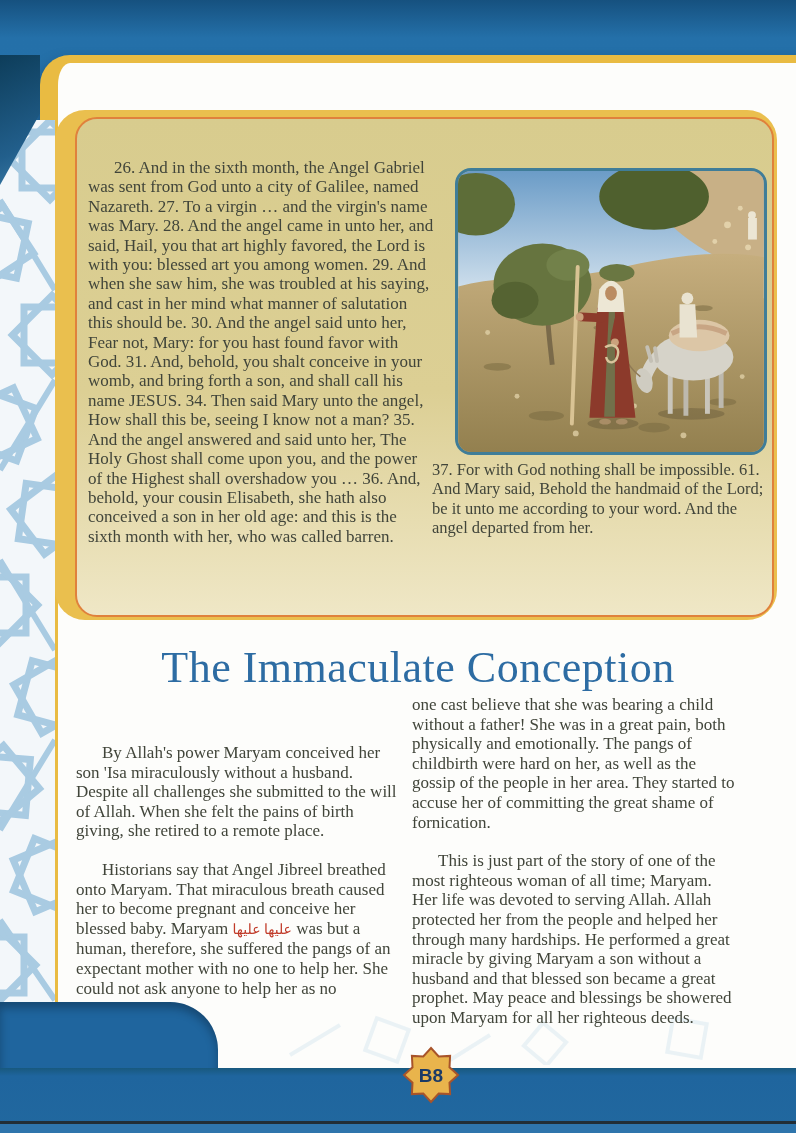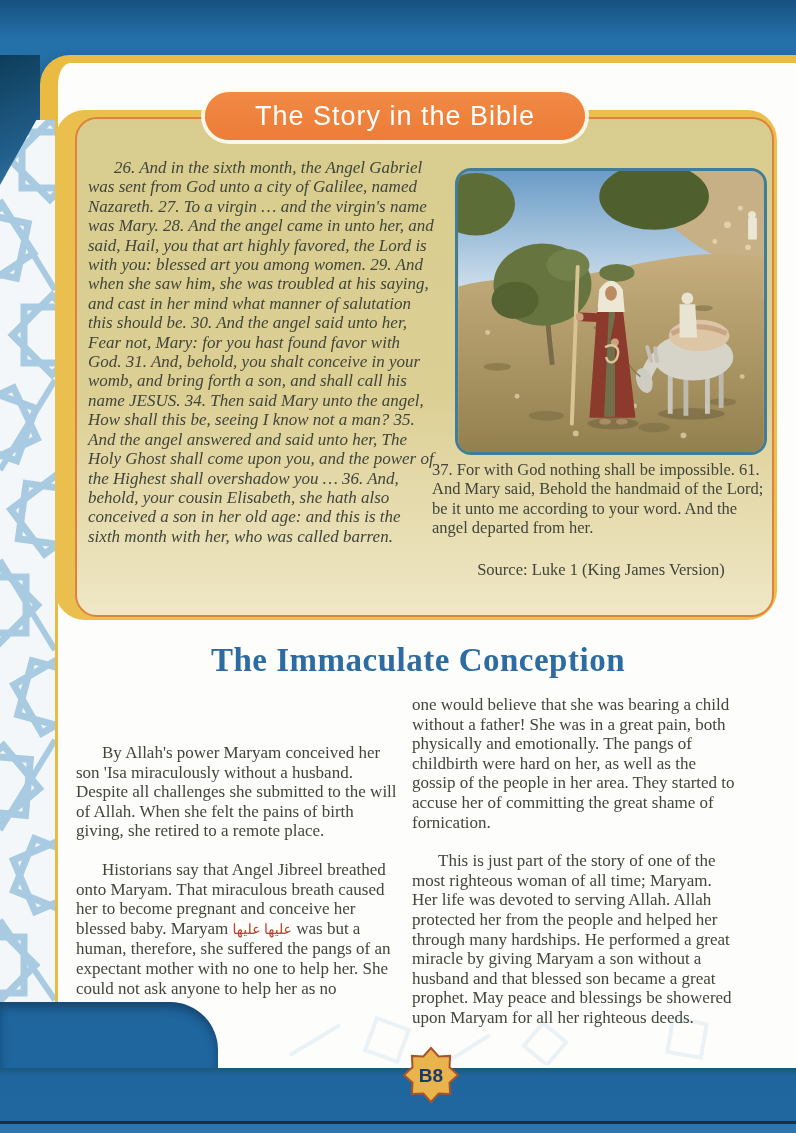--- a/index.html
+++ b/index.html
@@ -26,32 +26,32 @@
         box-shadow:0 0 0 4px rgba(255,252,240,.9);
         display:flex;align-items:center;justify-content:center;
         color:#fff;font-family:"Liberation Sans",sans-serif;font-size:27px;font-weight:500;letter-spacing:1px;}
   
   #tanOuter{position:absolute;left:55px;top:110px;width:722px;height:510px;z-index:5;
             background:#eabf4e;border-radius:30px;}
   #tanInner{position:absolute;left:75px;top:117px;width:695px;height:496px;z-index:5;
             background:linear-gradient(180deg,#d8cc8e 0%,#dccf94 55%,#efe7c6 100%);
             border:2px solid #e0813c;border-radius:22px;}
   .passage{position:absolute;left:88px;top:158px;width:346px;z-index:6;
-           font-size:17px;line-height:19.4px;color:#41453a;text-indent:26px;font-style:italic;}
+           font-size:17px;line-height:19.4px;color:#41453a;text-indent:26px;}
   
   #photo{position:absolute;left:455px;top:168px;width:306px;height:281px;z-index:6;
          border:3px solid #3f7d98;border-radius:16px;overflow:hidden;background:#c3ab7c;}
   #photo svg{display:block;width:100%;height:100%;}
   .caption{position:absolute;left:432px;top:460px;width:338px;z-index:6;
            font-size:16.5px;line-height:19.4px;color:#41453a;}
   .source{position:absolute;left:432px;top:560px;width:338px;z-index:6;text-align:center;
           font-size:16.5px;color:#41453a;}
   
   #concTitle{position:absolute;left:58px;top:642px;width:720px;z-index:5;text-align:center;
-             font-size:33px;color:#2d6ca3;letter-spacing:.5px;font-weight:bold;}
+             font-size:44px;color:#2d6ca3;letter-spacing:.5px;}
   .col{position:absolute;z-index:5;font-size:17px;line-height:19.6px;color:#41453a;}
   #colL{left:76px;top:695px;width:322px;margin-top:48px;}
   #colR{left:412px;top:695px;width:328px;}
   .col p{margin:0 0 19px 0;}
   .indent{text-indent:26px;}
   .arabic{color:#c03a28;font-size:14px;}
   
   #watermark{position:absolute;left:230px;top:995px;width:540px;height:70px;z-index:2;opacity:.14;}
   
   #bumpLeft{position:absolute;left:0;top:1002px;width:218px;height:70px;z-index:6;
@@ -91,23 +91,20 @@
       <use href="#gstar" transform="translate(-4,845)"></use>
       <path d="M0,80 L55,170 M55,260 L0,350 M0,440 L55,530 M55,620 L0,710 M0,800 L55,880" stroke="#a9cbe2" stroke-width="6" fill="none"></path>
     </svg>
   </div>
 
   <div id="wedge"></div>
 
   <div id="tanOuter"></div>
   <div id="tanInner"></div>
 
-  <div id="pill">
-    <span>The Story in the Bible</span>
-  </div>
 
   <div class="passage">26. And in the sixth month, the Angel Gabriel was sent from God unto a city of Galilee, named Nazareth. 27. To a virgin … and the virgin's name was Mary. 28. And the angel came in unto her, and said, Hail, you that art highly favored, the Lord is with you: blessed art you among women. 29. And when she saw him, she was troubled at his saying, and cast in her mind what manner of salutation this should be. 30. And the angel said unto her, Fear not, Mary: for you hast found favor with God. 31. And, behold, you shalt conceive in your womb, and bring forth a son, and shall call his name JESUS.  34. Then said Mary unto the angel, How shall this be, seeing I know not a man? 35. And the angel answered and said unto her, The Holy Ghost shall come upon you, and the power of the Highest shall overshadow you … 36. And, behold, your cousin Elisabeth, she hath also conceived a son in her old age: and this is the sixth month with her, who was called barren.</div>
 
   <div id="photo">
     <svg xmlns="http://www.w3.org/2000/svg" viewBox="0 0 312 287">
       <defs>
         <linearGradient id="sky" x1="0" y1="0" x2="0" y2="1">
           <stop offset="0" stop-color="#6b9cc7"></stop>
             <stop offset="1" stop-color="#d6e4ef"></stop>
         </linearGradient>
@@ -184,31 +181,30 @@
         <path d="M150,180 C158,175 165,180 163,188 C161,197 153,198 151,190" stroke="#d9c49c" stroke-width="2.5" fill="none"></path>
         <path d="M144,121 Q156,103 168,121 L170,144 L142,144 Z" fill="#ede7d5"></path>
         <ellipse cx="156" cy="125" rx="6" ry="7.5" fill="#bb8c62"></ellipse>
         <ellipse cx="150" cy="256" rx="6" ry="3" fill="#a98d66"></ellipse>
           <ellipse cx="167" cy="256" rx="6" ry="3" fill="#a98d66"></ellipse>
       </g>
     </svg>
   </div>
 
   <div class="caption">37. For with God nothing shall be impossible. 61. And Mary said, Behold the handmaid of the Lord; be it unto me according to your word. And the angel departed from her.</div>
-  <div class="source">Source: Luke 1 (King James Version)</div>
 
   <div id="concTitle">The Immaculate Conception</div>
 
   <div id="colL" class="col">
     <p class="indent">By Allah's power Maryam conceived her son 'Isa miraculously without a husband. Despite all challenges she submitted to the will of Allah. When she felt the pains of birth giving, she retired to a remote place.</p>
     <p class="indent"><span>Historians say that Angel Jibreel breathed onto Maryam. That miraculous breath caused her to become pregnant and conceive her blessed baby. Maryam </span><span class="arabic">عليها عليها</span><span> was but a human, therefore, she suffered the pangs of an expectant mother with no one to help her. She could not ask anyone to help her as no</span></p>
   </div>
 
   <div id="colR" class="col">
-    <p>one would believe that she was bearing a child without a father!  She was in a great pain, both physically and emotionally. The pangs of childbirth were hard on her, as well as the gossip of the people in her area. They started to accuse her of committing the great shame of fornication.</p>
+    <p>one cast believe that she was bearing a child without a father!  She was in a great pain, both physically and emotionally. The pangs of childbirth were hard on her, as well as the gossip of the people in her area. They started to accuse her of committing the great shame of fornication.</p>
     <p class="indent">This is just part of the story of one of the most righteous woman of all time; Maryam. Her life was devoted to serving Allah.  Allah protected her from the people and helped her through many hardships.  He performed a great miracle by giving Maryam a son without a husband and that blessed son became a great prophet.  May peace and blessings be showered upon Maryam for all her righteous deeds.</p>
   </div>
 
   <svg id="watermark" xmlns="http://www.w3.org/2000/svg" viewBox="0 0 540 70">
     <g fill="none" stroke="#7fb2d6" stroke-width="4">
       <rect x="140" y="28" width="34" height="34" transform="rotate(20 157 45)"></rect>
       <rect x="300" y="34" width="30" height="30" transform="rotate(40 315 49)"></rect>
       <rect x="440" y="26" width="34" height="34" transform="rotate(10 457 43)"></rect>
       <path d="M60,60 L110,30 M220,65 L260,40"></path>
     </g>

